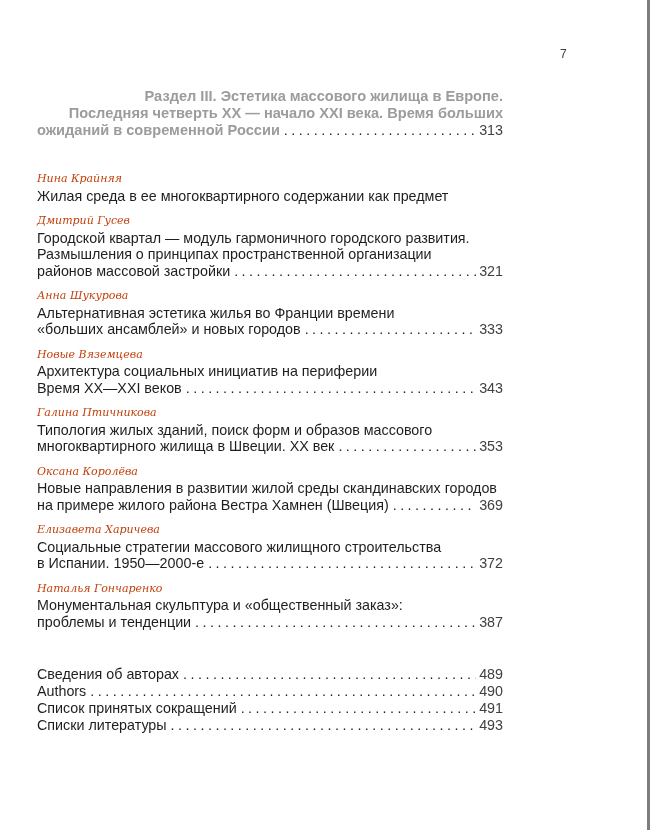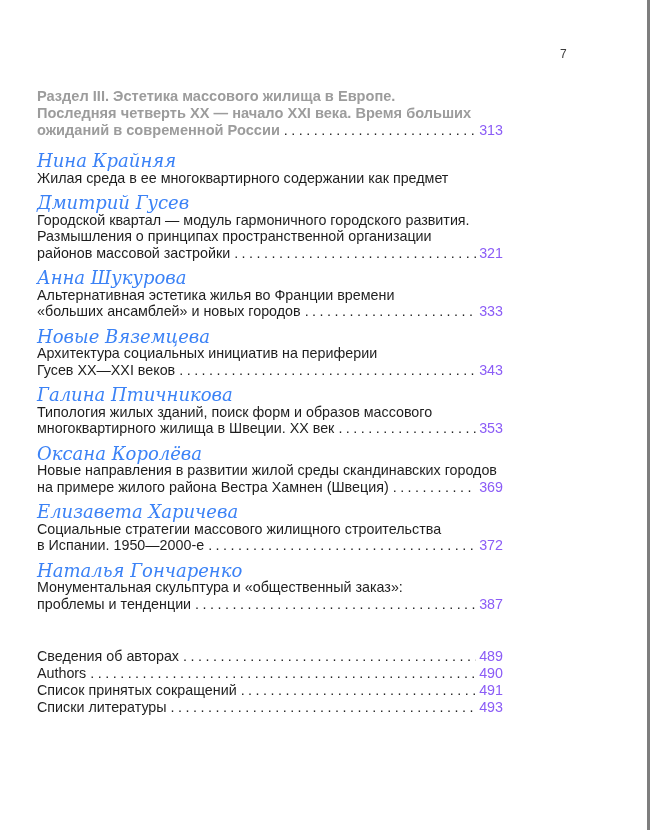--- a/index.html
+++ b/index.html
@@ -3,32 +3,32 @@
 <meta charset="utf-8">
 <style>
   html,body{margin:0;padding:0;}
   body{
     width:650px;height:830px;position:relative;background:#ffffff;
     font-family:"Liberation Sans",sans-serif;color:#1e1e1e;overflow:hidden;
   }
   .scan-border-right{position:absolute;top:0;right:0;width:3px;height:830px;background:#7e7e7e;}
   .folio{position:absolute;top:47px;left:560px;font-size:12px;color:#3c3c3c;}
   .content{position:absolute;left:37px;top:88px;width:466px;}
-  .heading{color:#9c9c9c;font-weight:bold;font-size:14.6px;line-height:17px;margin-bottom:14px;}
+  .heading{color:#9c9c9c;font-weight:bold;font-size:14.6px;line-height:17px;margin-bottom:32px;text-align:right;}
   .heading .txt{color:#9c9c9c;}
   .entry{margin-bottom:9px;}
-  .author{font-family:"DejaVu Serif",serif;font-style:italic;font-size:18px;line-height:16.5px;color:#3b82f6;}
+  .author{font-family:"DejaVu Serif",serif;font-style:italic;font-size:11px;line-height:16.5px;color:#c2410c;}
   .tline{font-size:14.3px;line-height:16.5px;color:#1e1e1e;}
   .row{display:flex;align-items:baseline;}
   .row .txt{flex:none;white-space:nowrap;}
   .dots{flex:1 1 auto;min-width:0;overflow:hidden;white-space:nowrap;color:#222222;
         font-weight:normal;font-size:14.3px;margin-left:4px;margin-right:3px;}
   .dots::before{content:"................................................................................";
         letter-spacing:3.5px;}
-  .pg{flex:none;color:#8b5cf6;font-weight:normal;font-size:14.3px;}
+  .pg{flex:none;color:#404040;font-weight:normal;font-size:14.3px;}
   .back-matter{margin-top:36px;}
   .back-matter .tline{line-height:17px;justify-content:space-between;}
 </style>
 </head>
 <body>
 
 <div class="scan-border-right"></div>
 <div class="folio">7</div>
 
 <div class="content">
@@ -66,21 +66,21 @@
       <span class="txt">«больших ансамблей» и новых городов</span>
       <span class="dots"></span>
       <span class="pg">333</span>
     </div>
   </div>
 
   <div class="entry">
     <div class="author">Новые Вяземцева</div>
     <div class="tline">Архитектура социальных инициатив на периферии</div>
     <div class="tline row">
-      <span class="txt">Гусев XX—XXI веков</span>
+      <span class="txt">Время XX—XXI веков</span>
       <span class="dots"></span>
       <span class="pg">343</span>
     </div>
   </div>
 
   <div class="entry">
     <div class="author">Галина Птичникова</div>
     <div class="tline">Типология жилых зданий, поиск форм и образов массового</div>
     <div class="tline row">
       <span class="txt">многоквартирного жилища в Швеции. XX век</span>

